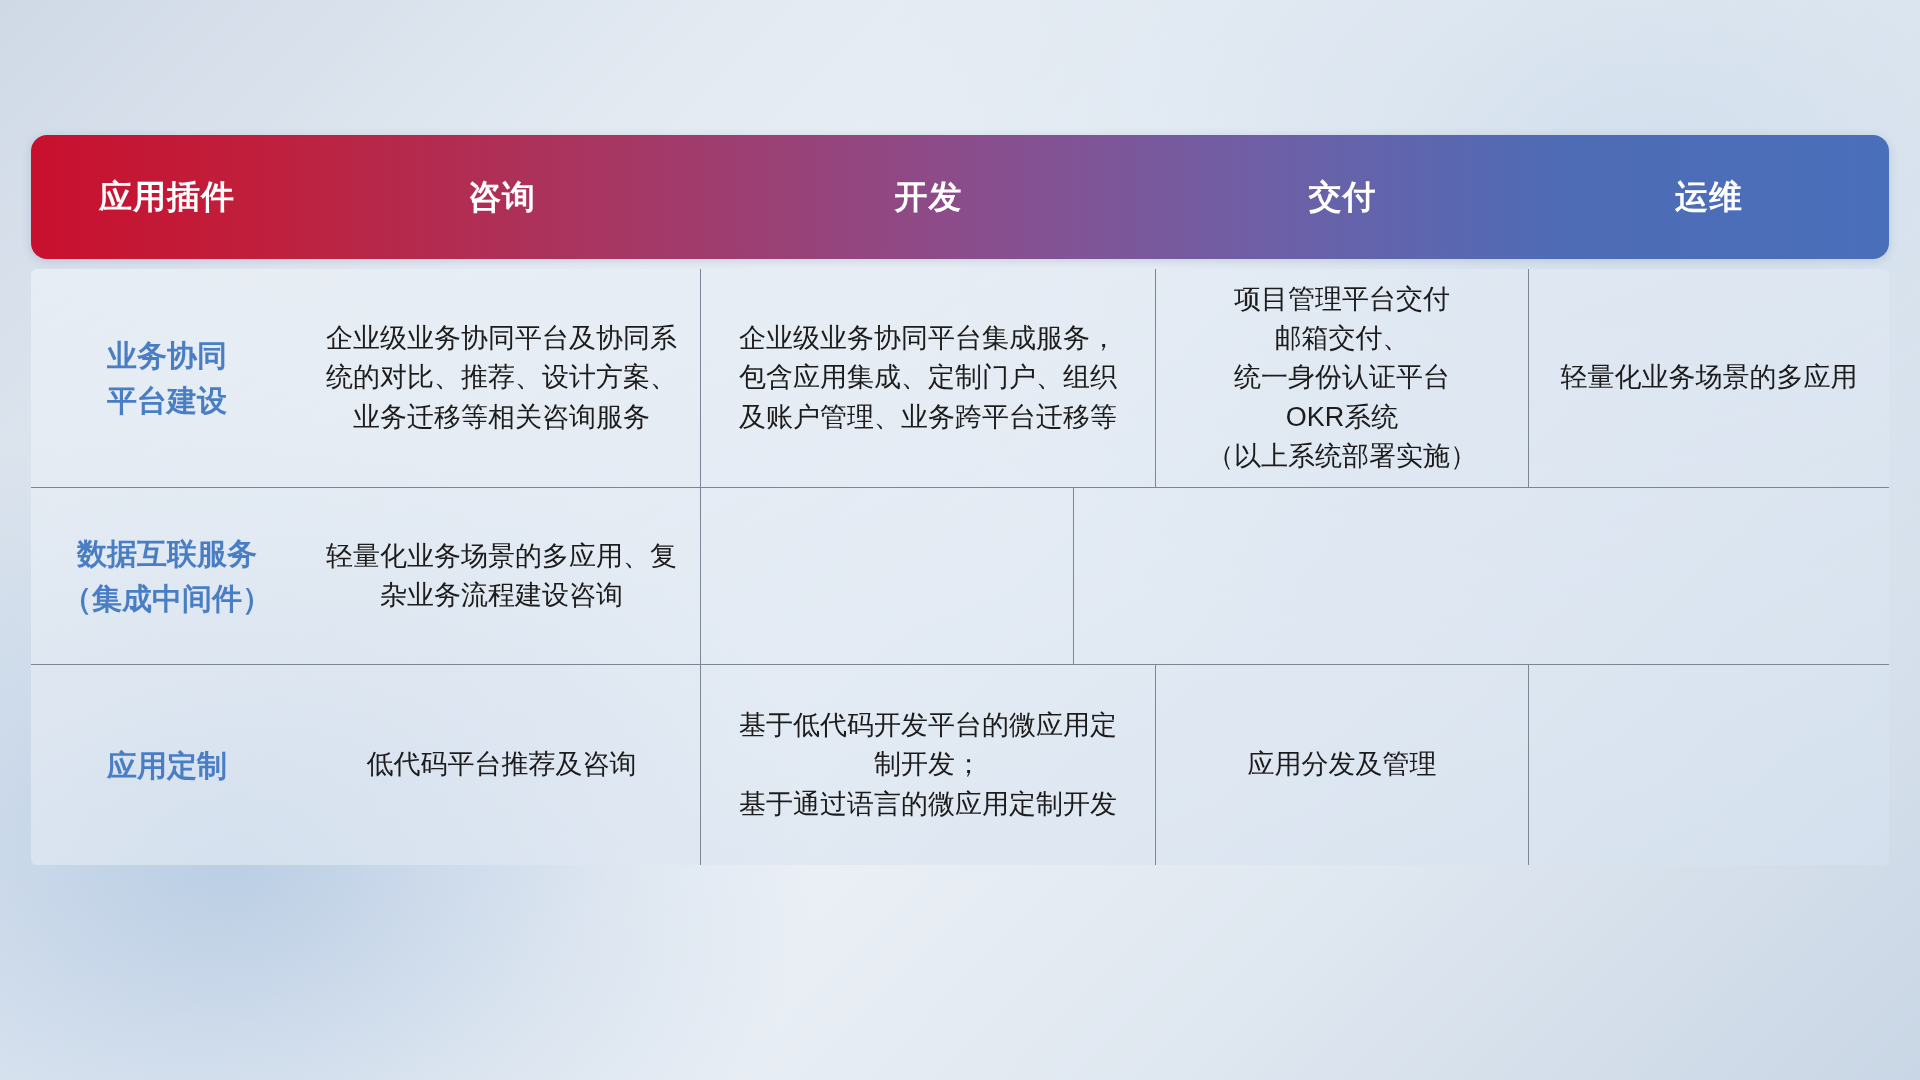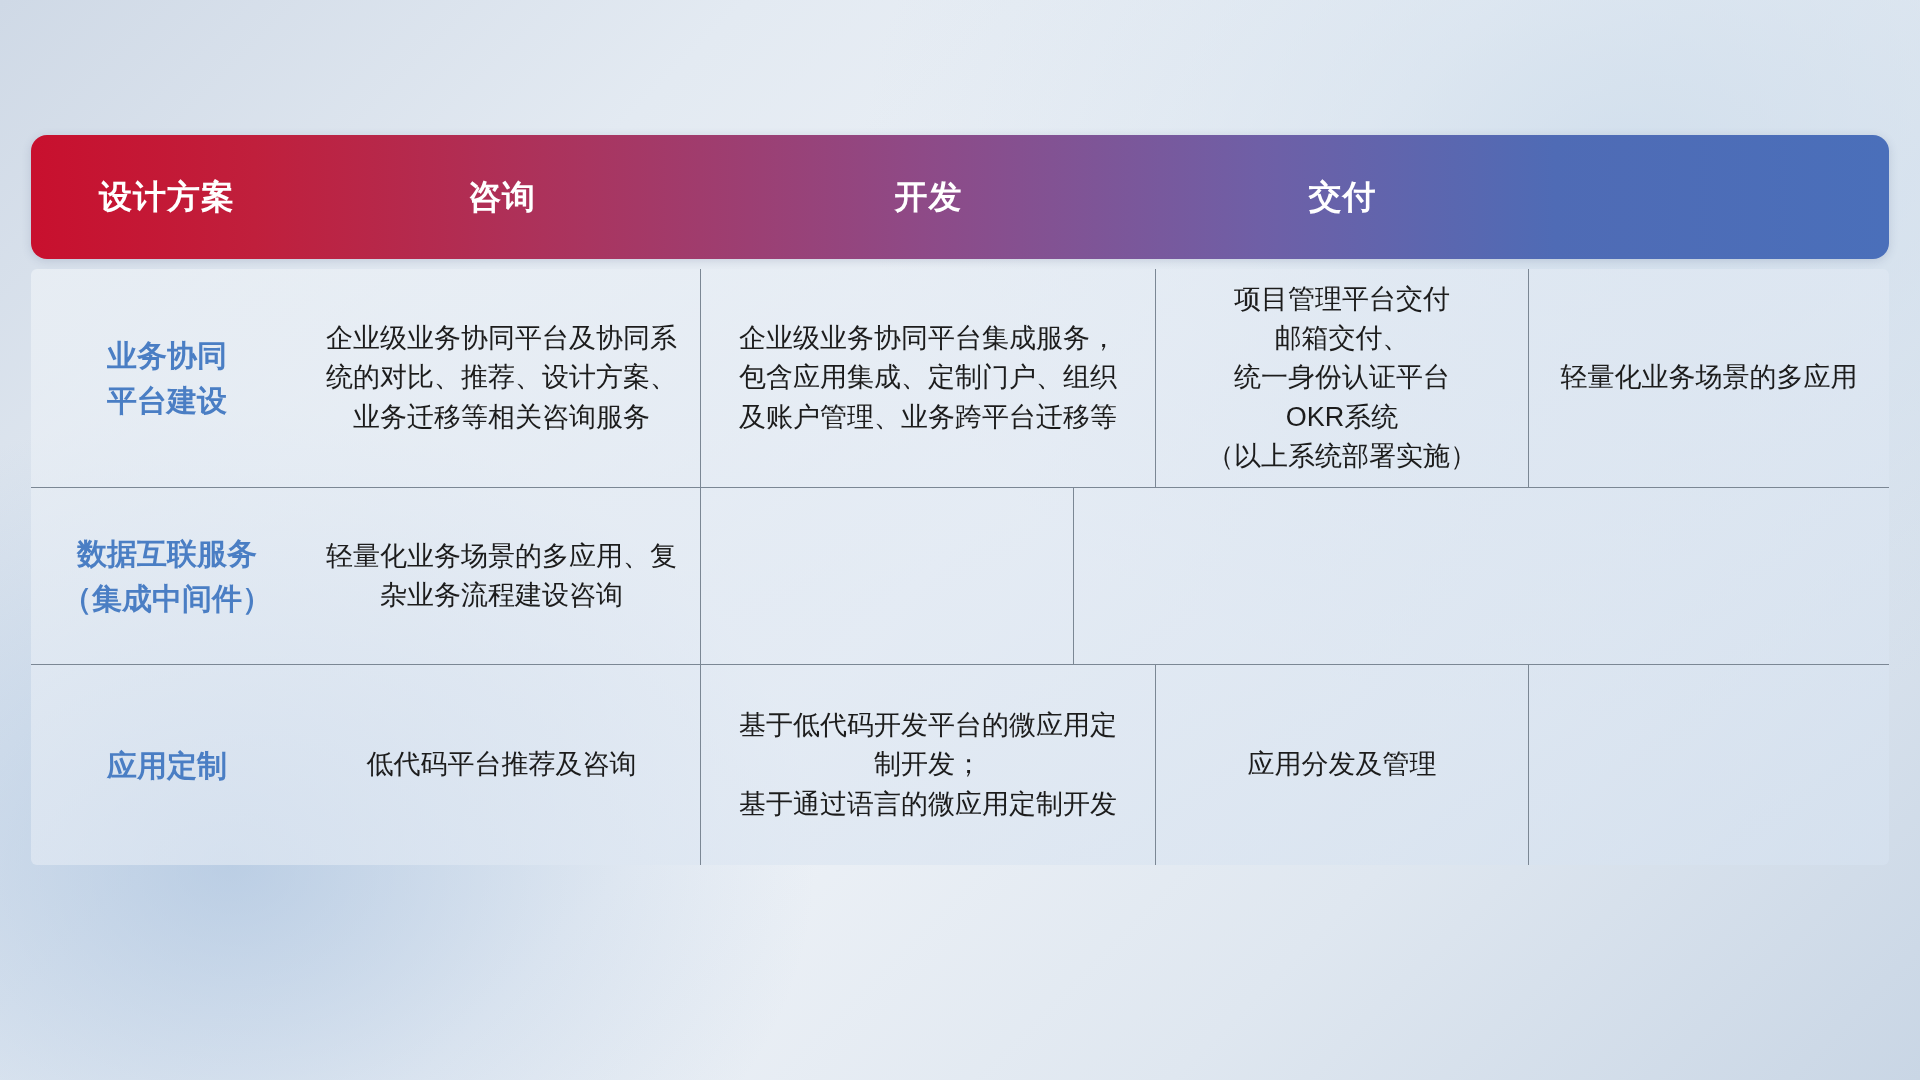--- a/index.html
+++ b/index.html
@@ -103,24 +103,25 @@
   
   .td.col1 { border-right: 1.5px solid #7b8794; }
 </style>
 </head>
 <body>
 
 <div id="page">
   <div class="table-wrap">
 
     <div class="thead">
-      <div class="th c0">设计方案</div>
+      <div class="th c0">应用插件</div>
       <div class="th c1">咨询</div>
       <div class="th c2">开发</div>
       <div class="th c3">交付</div>
+      <div class="th c4">运维</div>
     </div>
 
     <div class="tbody">
 
       <div class="tr row1">
         <div class="td cat c0">业务协同
 平台建设</div>
         <div class="td col1 c1">企业级业务协同平台及协同系
 统的对比、推荐、设计方案、
 业务迁移等相关咨询服务</div>

